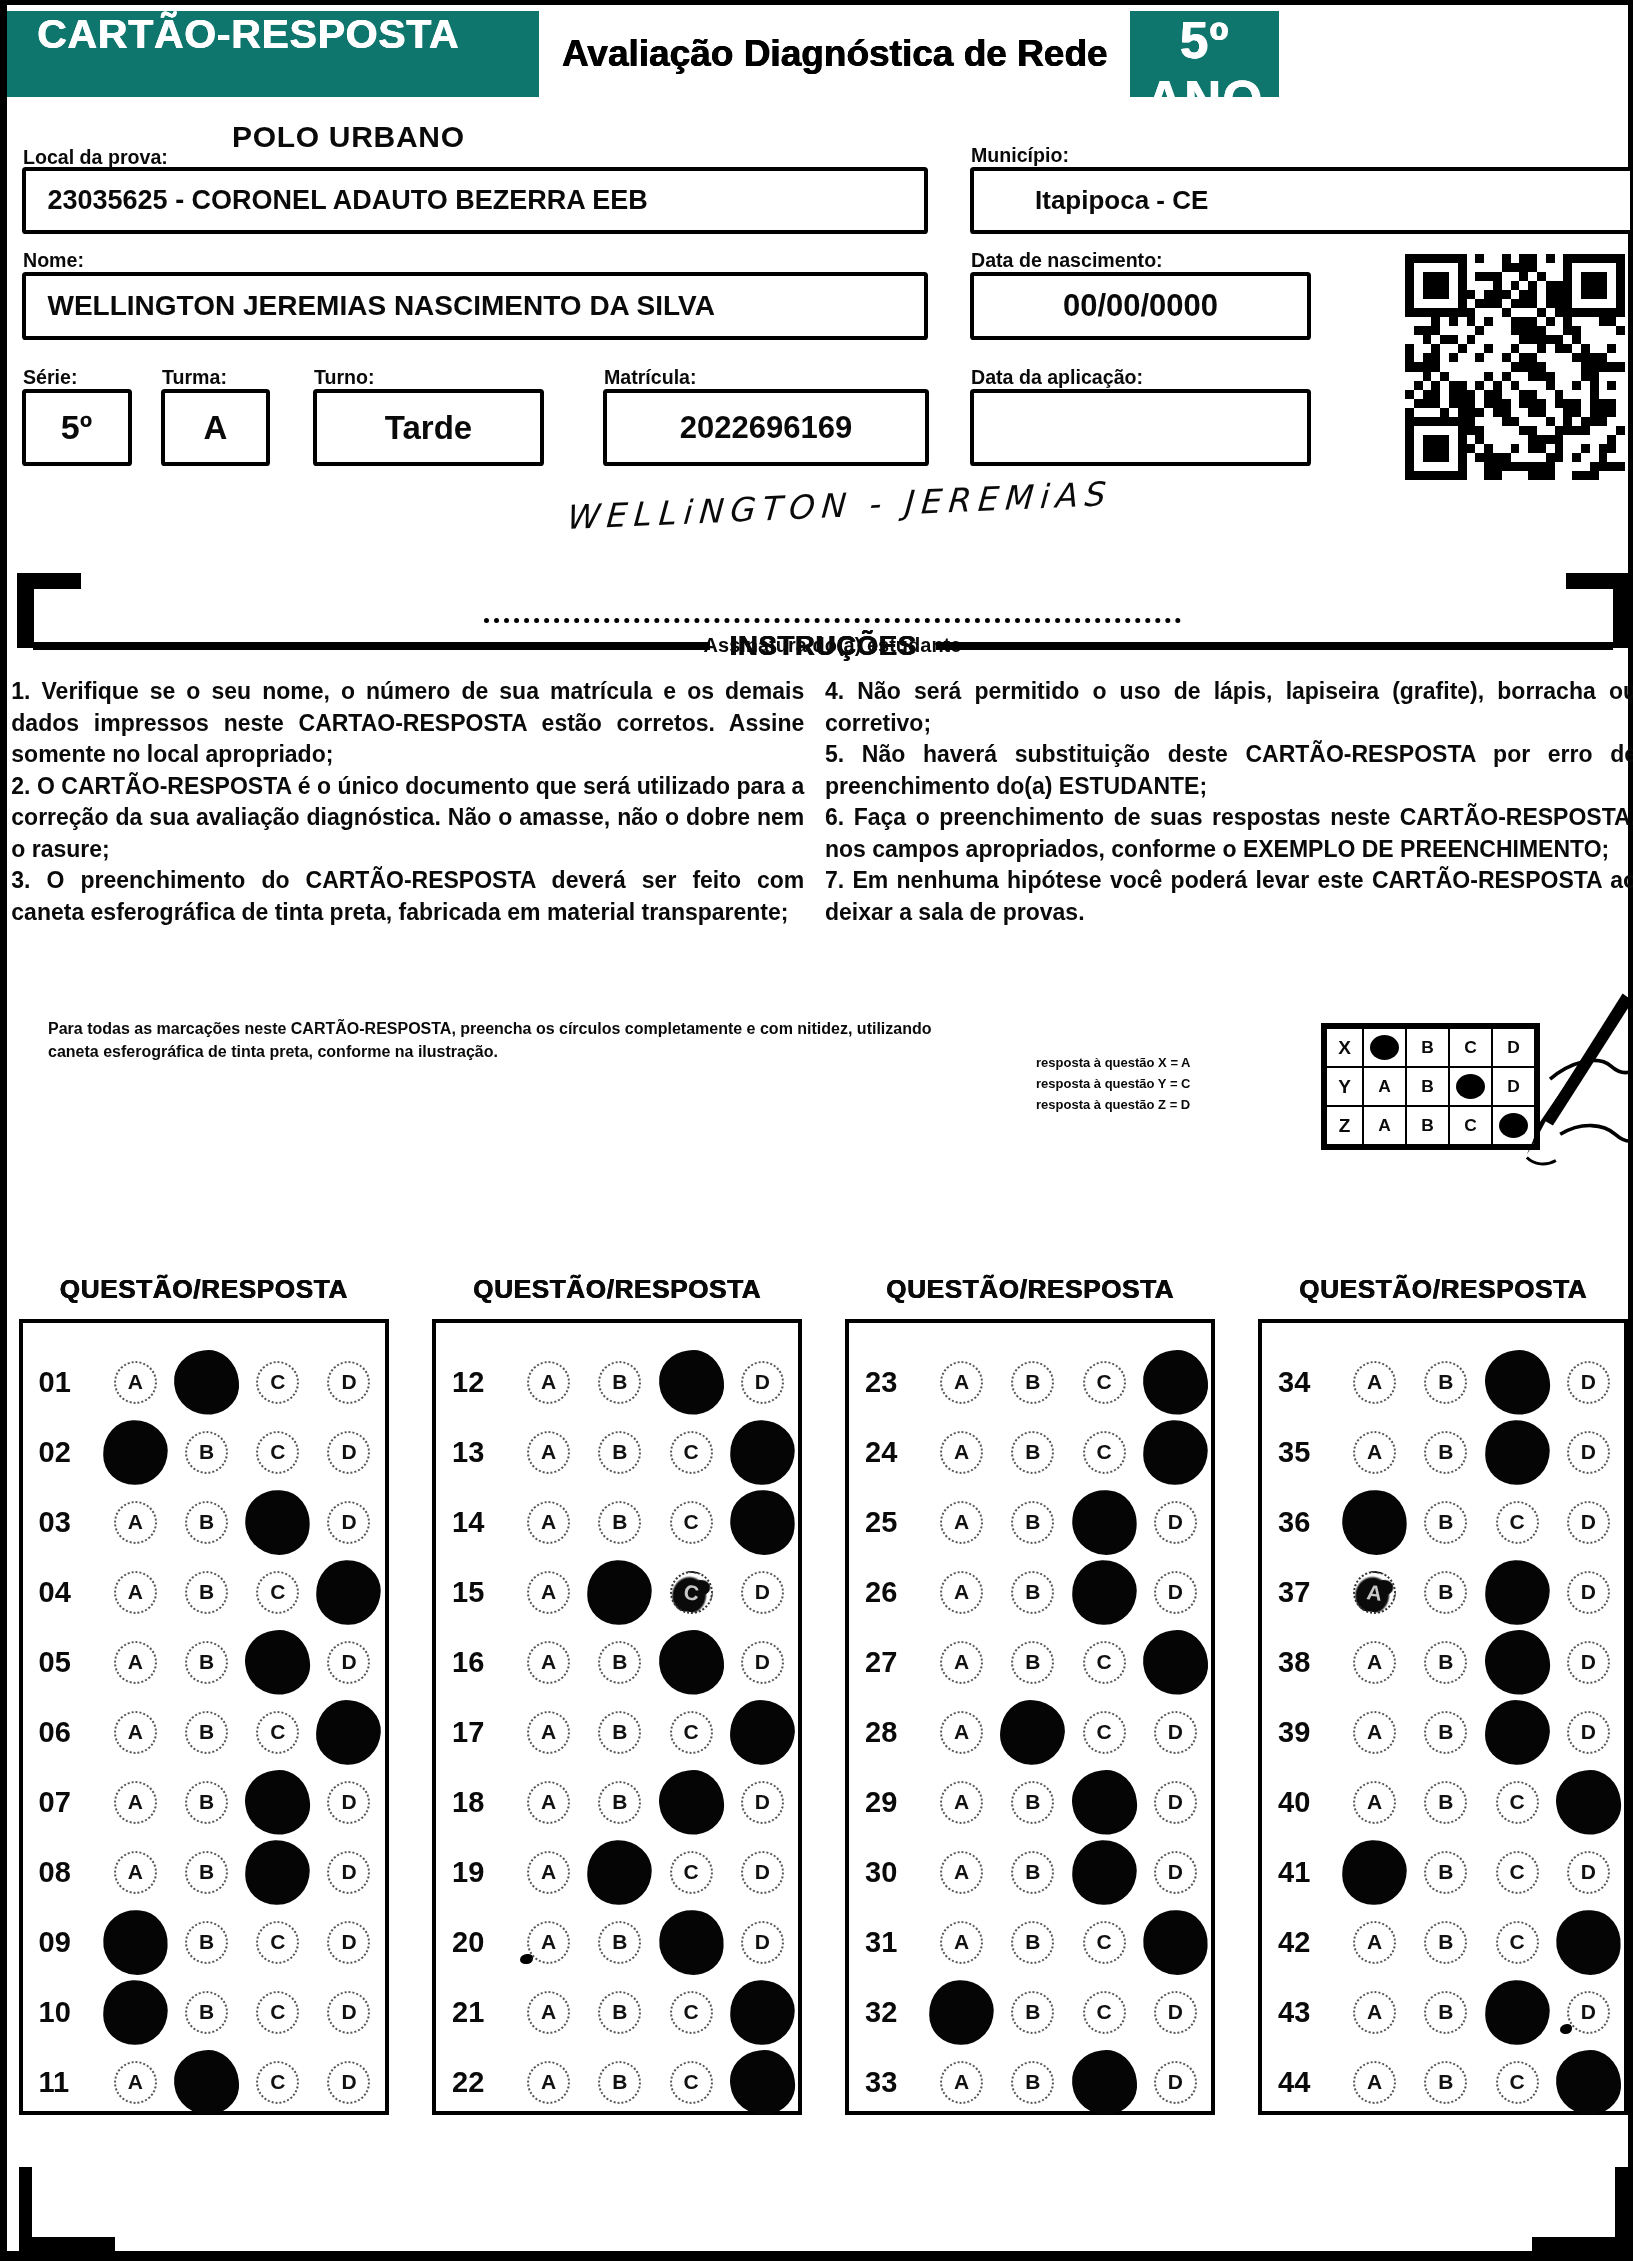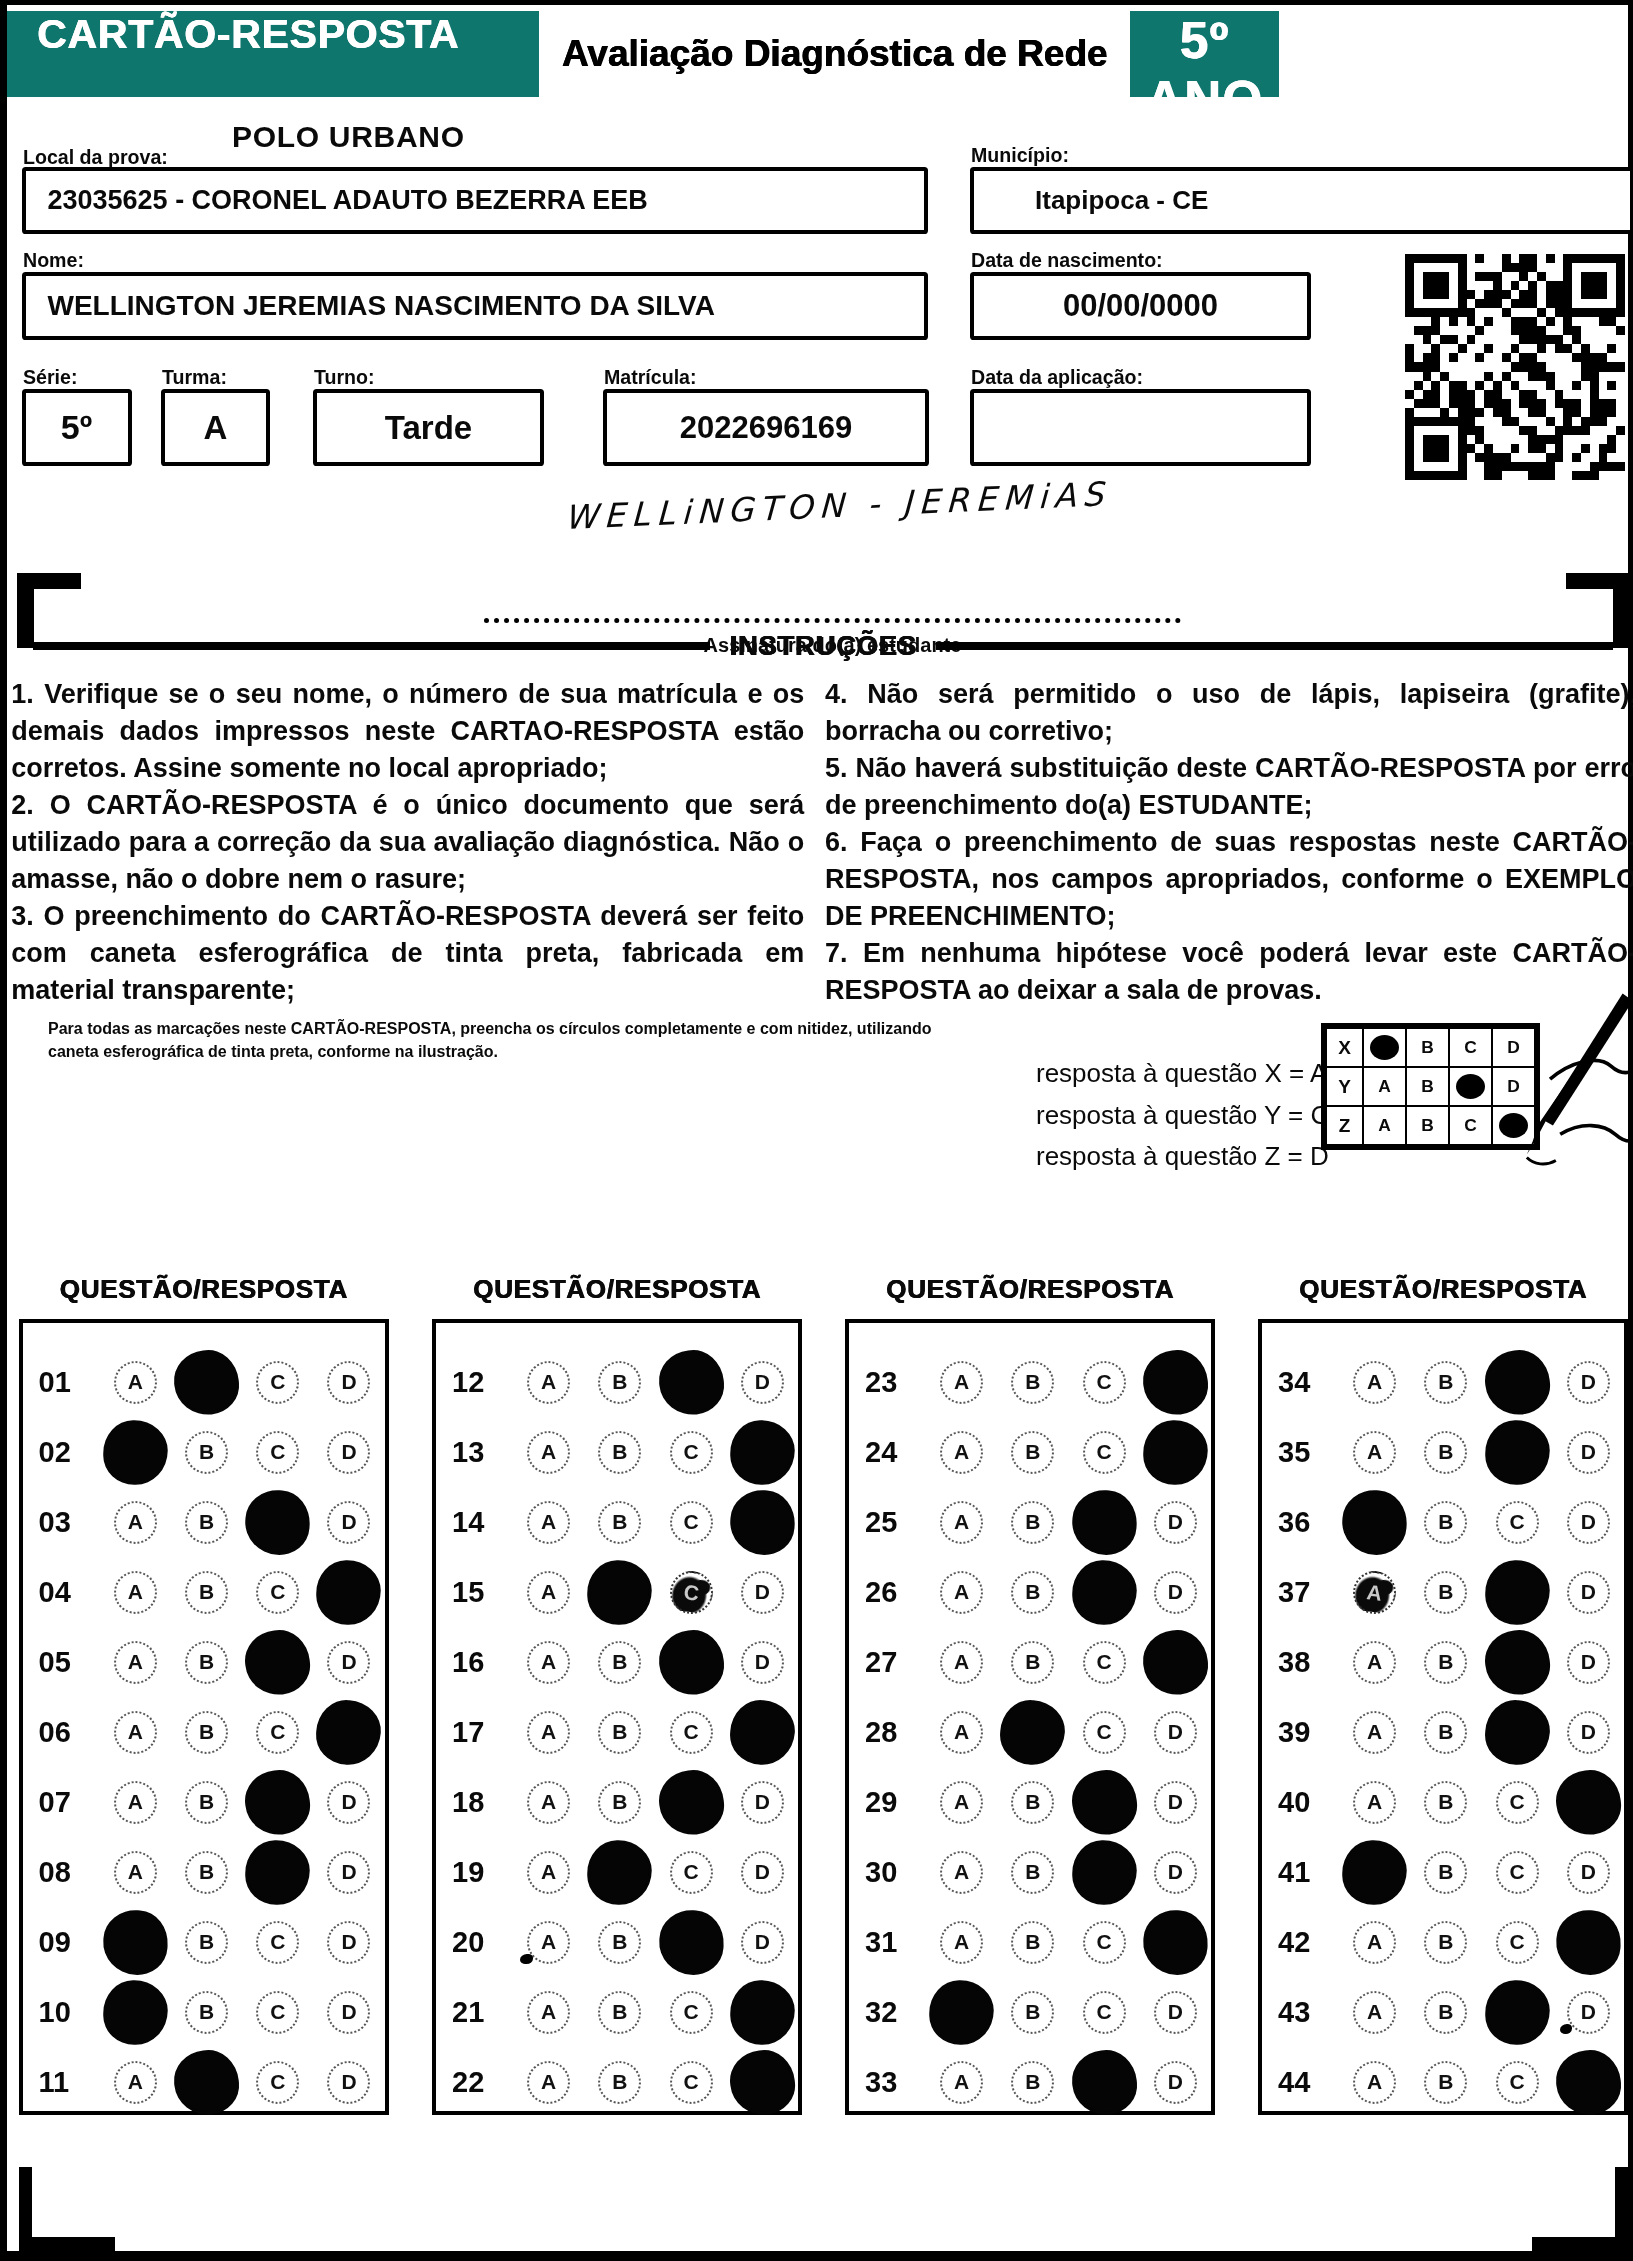--- a/index.html
+++ b/index.html
@@ -38,25 +38,25 @@
   .sig{position:absolute;left:507px;top:481px;width:652px;text-align:center;font-family:"DejaVu Sans",sans-serif;font-size:33px;font-style:italic;letter-spacing:6.5px;transform:rotate(-2.5deg) skewX(-7deg);white-space:nowrap;}
   .sig-line{position:absolute;left:477px;top:613px;width:697px;border-bottom:5.8px dotted #000;}
   .sig-lbl{position:absolute;left:477px;top:629px;width:697px;text-align:center;font-size:20px;font-weight:700;}
   
   .bracket-tl{position:absolute;left:10px;top:568px;width:64px;height:75px;border-left:17.4px solid #000;border-top:16px solid #000;box-sizing:border-box;}
   .bracket-tr{position:absolute;left:1559px;top:568px;width:64px;height:75px;border-right:17.4px solid #000;border-top:16px solid #000;box-sizing:border-box;}
   .instr-divider{position:absolute;left:26px;top:625px;width:1580px;display:flex;align-items:center;gap:19px;}
   .instr-divider .line{flex:1;height:7.2px;background:#000;}
   .instr-divider .txt{font-size:27.5px;font-weight:700;letter-spacing:0.7px;}
   .instr-col{position:absolute;top:671px;}
-  .instr-col p{margin:0;font-size:27px;font-weight:700;line-height:1.37;text-align:justify;}
+  .instr-col p{margin:0;font-size:23px;font-weight:700;line-height:1.37;text-align:justify;}
   .instr-left{left:4.3px;width:793px;}
   .instr-right{left:818px;width:812px;}
   .note{position:absolute;left:41px;top:1012px;width:921px;font-size:16px;font-weight:700;line-height:1.45;}
-  .legend{position:absolute;left:1029px;top:1048px;width:312px;font-size:26px;font-weight:400;line-height:1.6;}
+  .legend{position:absolute;left:1029px;top:1048px;width:312px;font-size:13px;font-weight:700;line-height:1.6;}
   
   .ex-grid{position:absolute;left:1314px;top:1018px;border:6.5px solid #000;border-radius:2.2px;border-collapse:collapse;background:#fff;}
   .ex-grid td{border:2.2px solid #000;width:41px;height:37px;text-align:center;font-size:17.4px;font-weight:700;padding:0;}
   .ex-grid td.ex-lbl{width:35px;font-size:19px;}
   .ex-dot{width:29px;height:25px;background:#000;border-radius:50%;margin:0 auto;}
   .pen-svg{position:absolute;left:1411px;top:987px;width:222px;height:183px;pointer-events:none;}
   
   .ans-header{position:absolute;top:1269px;width:370px;text-align:center;font-size:26px;font-weight:700;letter-spacing:0.7px;}
   .ans-box{position:absolute;top:1314px;width:370px;height:796px;border:4.3px solid #000;box-sizing:border-box;padding-top:24px;background:#fff;}
   .cx1{left:11.6px;} .cx2{left:425px;} .cx3{left:838px;} .cx4{left:1251px;}

